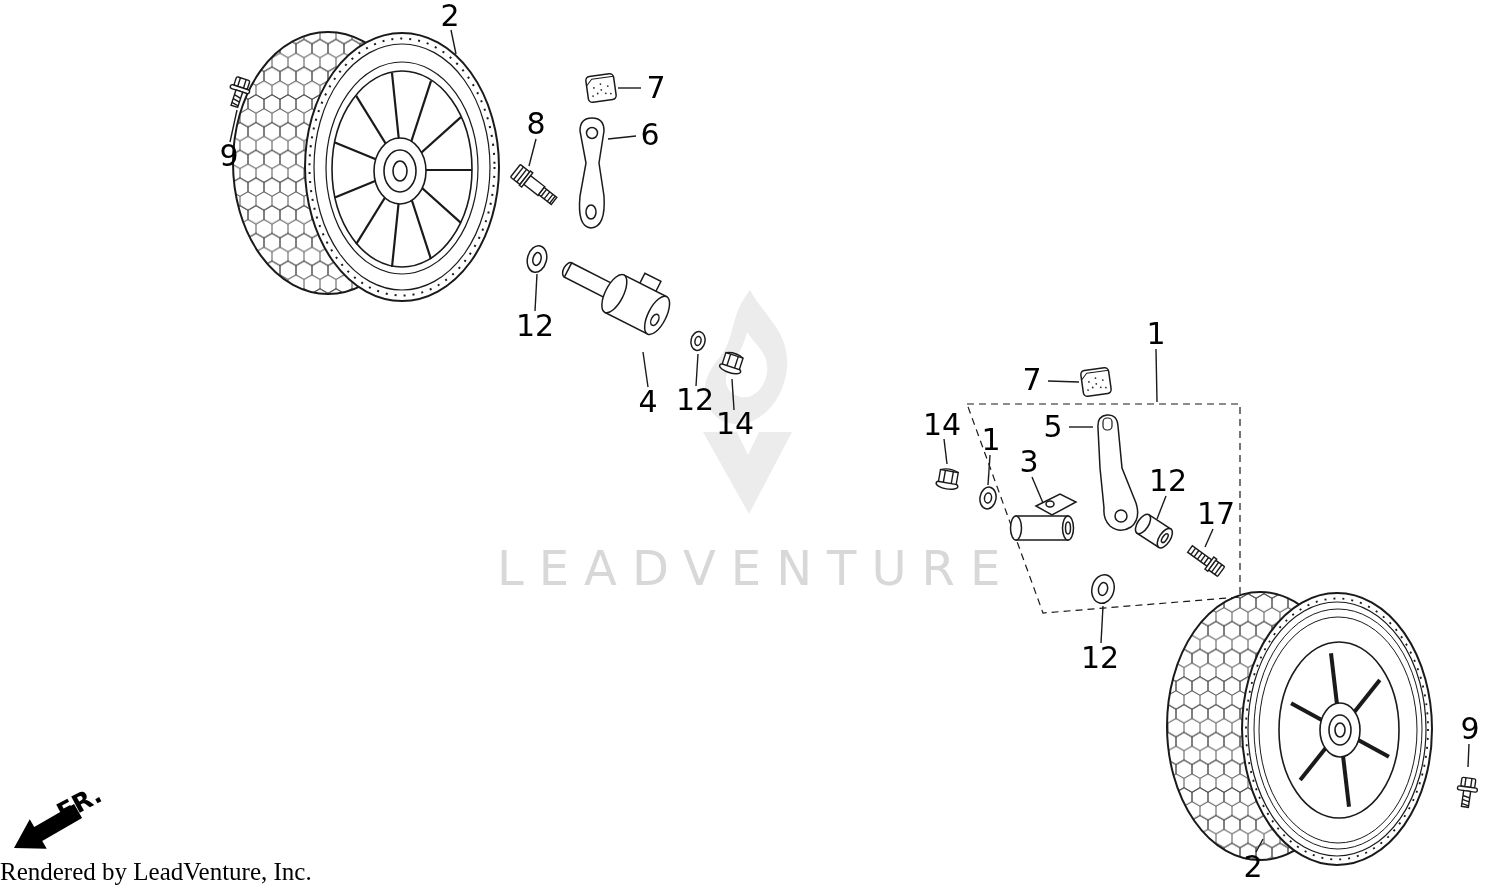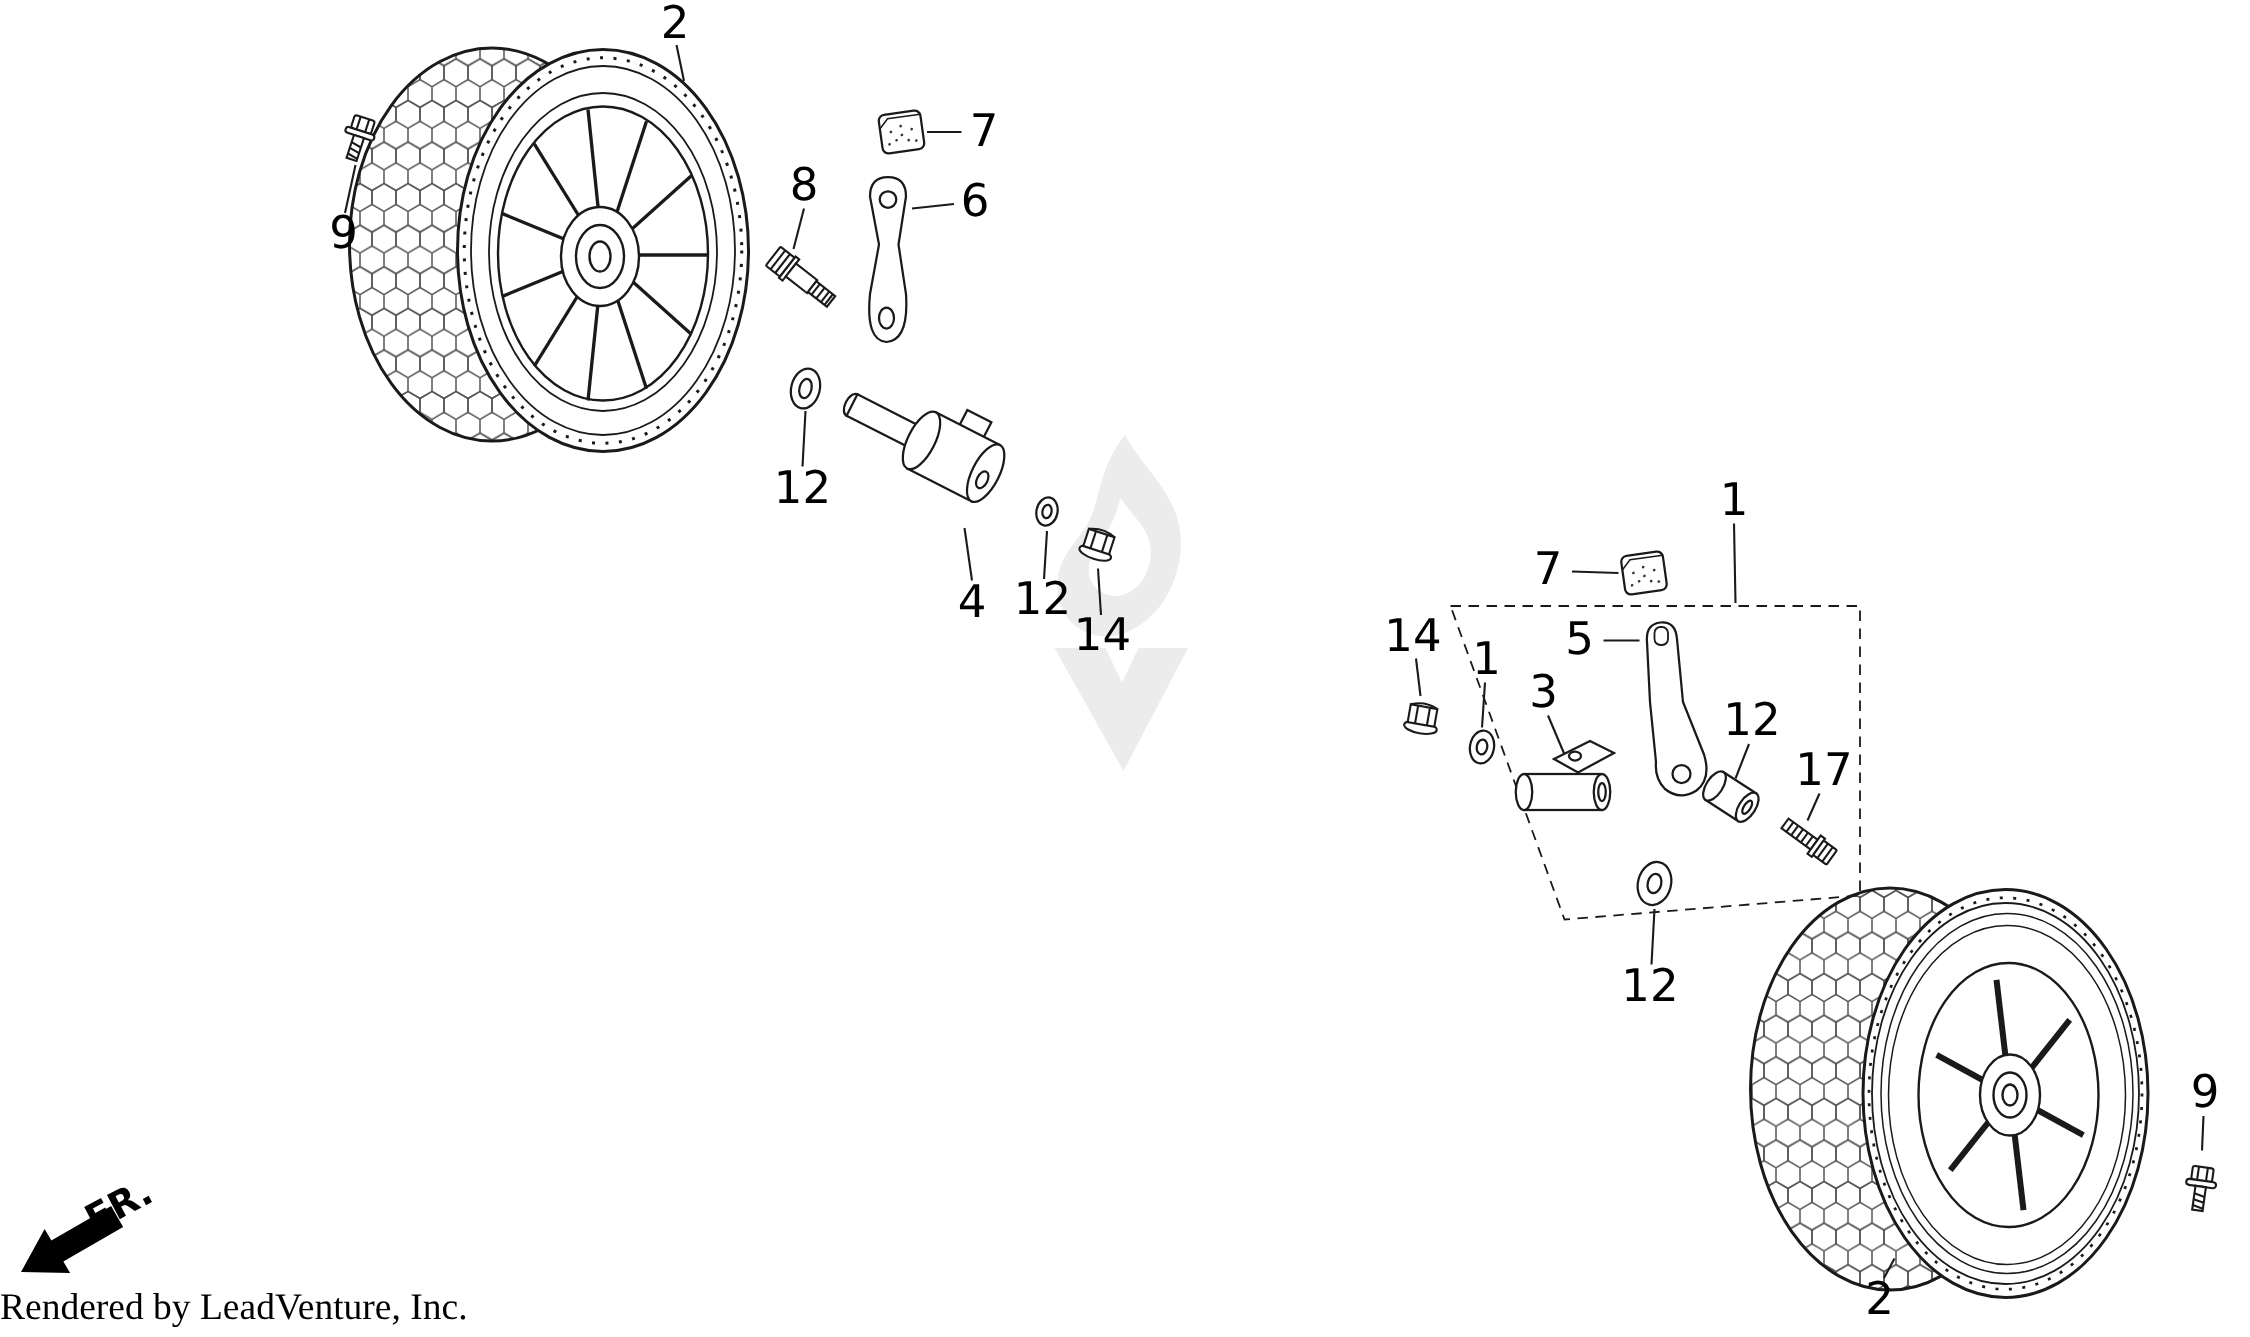--- a/index.html
+++ b/index.html
@@ -32,20 +32,21 @@
     position:absolute; z-index:2; left:0; right:0; bottom:5px;
     text-align:left; font-size:25px; color:#000;
     font-family:"Liberation Serif", serif;
   }
 </style>
 </head>
 <body>
 
 <div class="canvas">
 
+  <div class="watermark-text">LEADVENTURE</div>
 
   <svg class="art" width="1500" height="891" viewBox="0 0 1500 891">
     <defs>
       <pattern id="hexpat" width="16" height="27.72" patternUnits="userSpaceOnUse">
         <g fill="none" stroke="#555555" stroke-width="1">
           <path d="M8,-2.31 L16,2.31 L16,11.55 L8,16.17 L0,11.55 L0,2.31 Z"></path>
           <path d="M0,11.55 L8,16.17 L8,25.41 L0,30.03 L-8,25.41 L-8,16.17 Z"></path>
           <path d="M16,11.55 L24,16.17 L24,25.41 L16,30.03 L8,25.41 L8,16.17 Z"></path>
         </g>
       </pattern>

